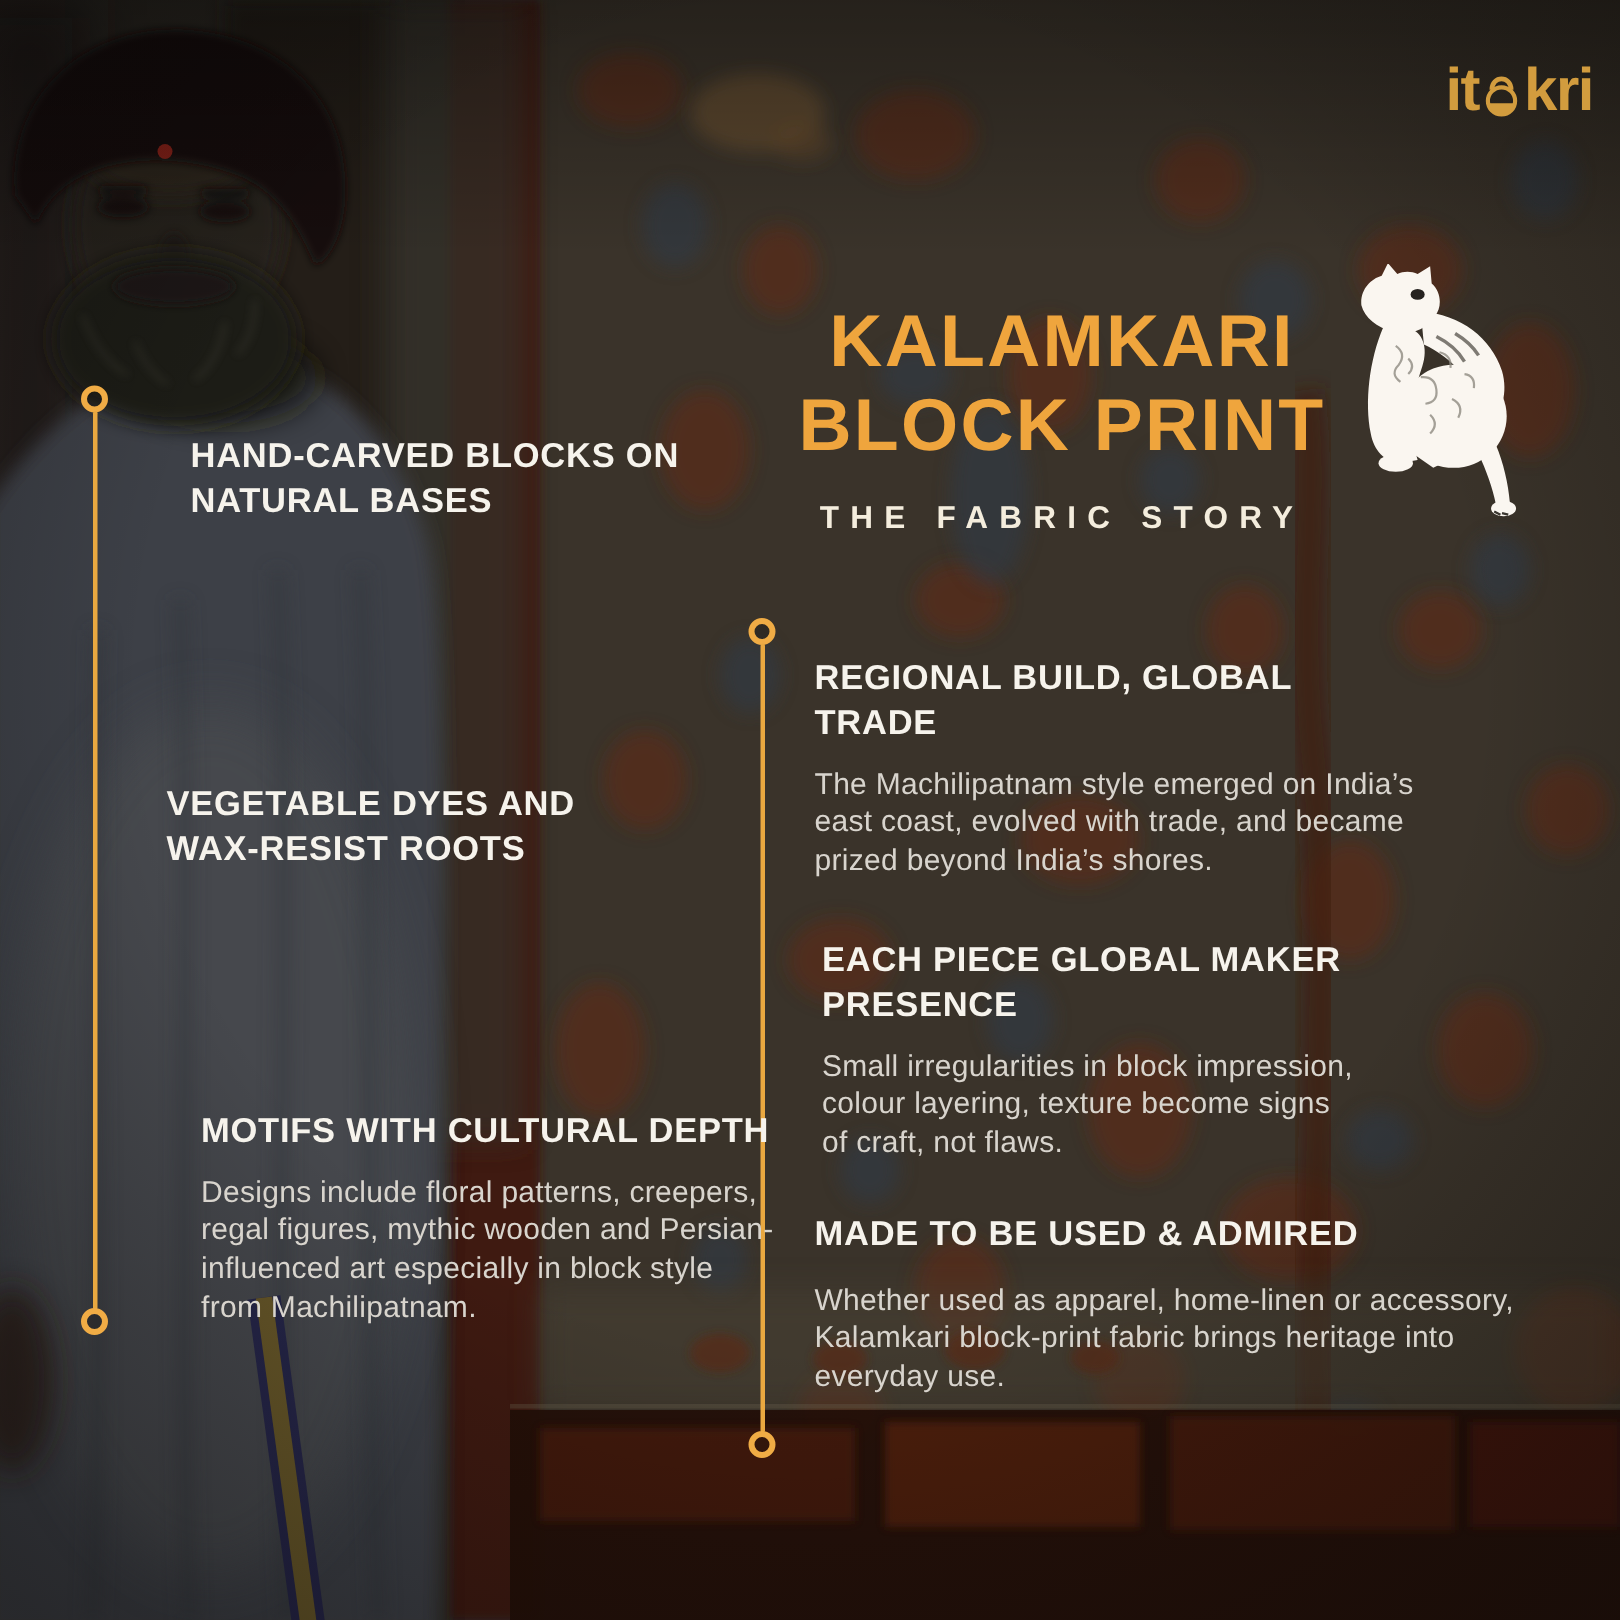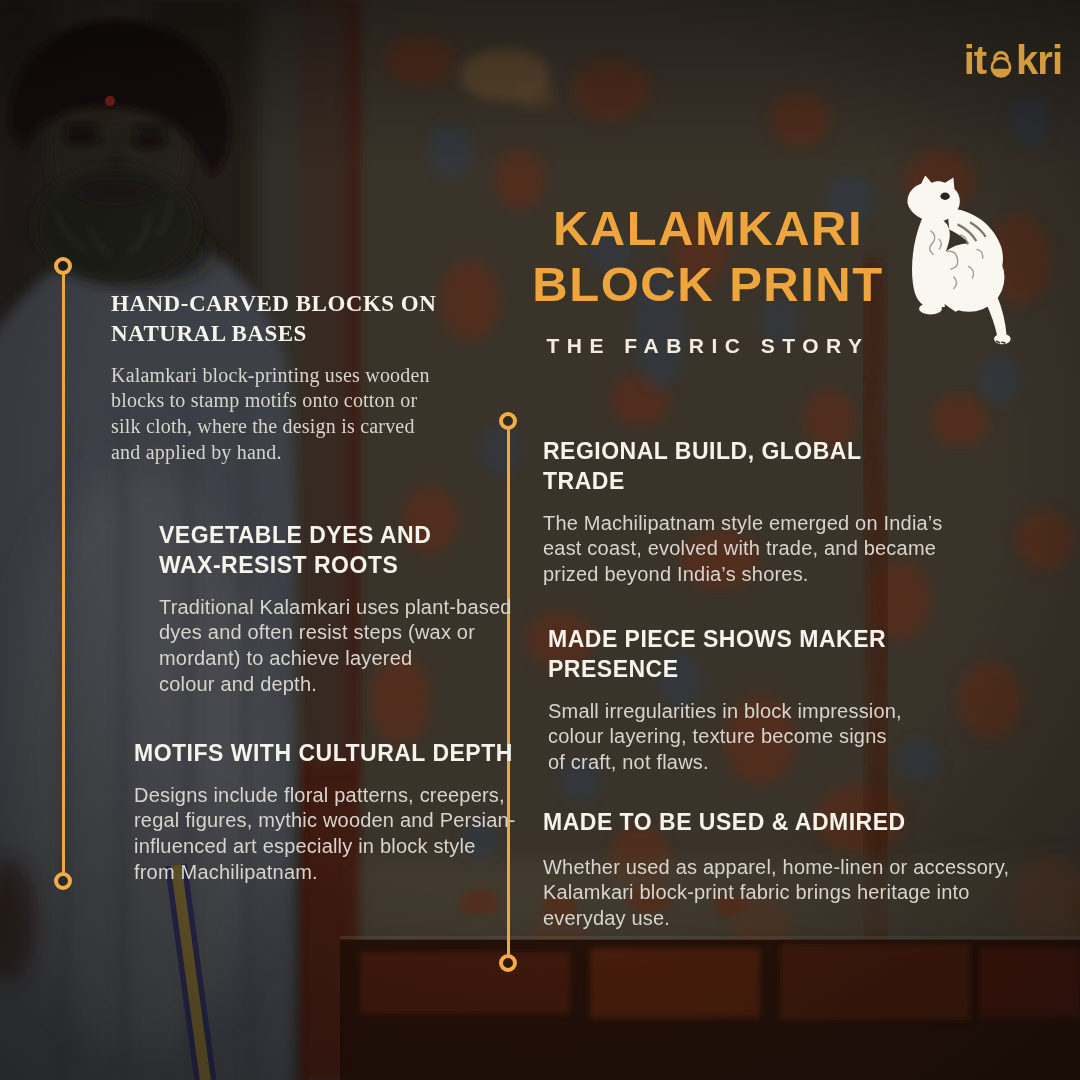--- a/index.html
+++ b/index.html
@@ -46,22 +46,22 @@
   
   .sec{position:absolute;}
   .sec h3{
     margin:0;color:#F6F3EC;font-size:23px;font-weight:bold;letter-spacing:.5px;
     line-height:1.3;white-space:pre-line;
   }
   .sec p{
     margin:14px 0 0 0;color:#D8D4CD;font-size:20px;letter-spacing:.2px;
     line-height:1.28;white-space:pre-line;font-weight:normal;
   }
-  .sec-l1{left:111px;top:289px;width:420px;font-family:Liberation Serif, serif;}
-  .sec-l2{left:111px;top:521px;width:420px;margin-left:48px;}
+  .sec-l1{left:127px;top:289px;width:420px;}
+  .sec-l2{left:111px;top:521px;width:420px;}
   .sec-l3{left:111px;top:739px;width:440px;margin-left:23px;}
   .sec-r1{left:543px;top:437px;width:470px;}
   .sec-r2{left:548px;top:625px;width:450px;}
   .sec-r3{left:543px;top:808px;width:510px;}
   .sec-r3 p{margin-top:17px;}
 </style>
 </head>
 <body>
 
 <div class="canvas">
@@ -269,50 +269,42 @@
   <div class="tl-line tl-left-line"></div>
   <div class="tl-ring tl-left-ring-bottom"></div>
 
   <div class="tl-ring tl-right-ring-top"></div>
   <div class="tl-line tl-right-line"></div>
   <div class="tl-ring tl-right-ring-bottom"></div>
 
   <div class="sec sec-l1">
     <h3>HAND-CARVED BLOCKS ON
 NATURAL BASES</h3>
-    <p>Kalamkari block-printing uses wooden
-blocks to stamp motifs onto cotton or
-silk cloth, where the design is carved
-and applied by hand.</p>
   </div>
   <div class="sec sec-l2">
     <h3>VEGETABLE DYES AND
 WAX-RESIST ROOTS</h3>
-    <p>Traditional Kalamkari uses plant-based
-dyes and often resist steps (wax or
-mordant) to achieve layered
-colour and depth.</p>
   </div>
   <div class="sec sec-l3">
     <h3>MOTIFS WITH CULTURAL DEPTH</h3>
     <p>Designs include floral patterns, creepers,
 regal figures, mythic wooden and Persian-
 influenced art especially in block style
 from Machilipatnam.</p>
   </div>
 
   <div class="sec sec-r1">
     <h3>REGIONAL BUILD, GLOBAL
 TRADE</h3>
     <p>The Machilipatnam style emerged on India’s
 east coast, evolved with trade, and became
 prized beyond India’s shores.</p>
   </div>
   <div class="sec sec-r2">
-    <h3>MADE PIECE SHOWS MAKER
+    <h3>EACH PIECE GLOBAL MAKER
 PRESENCE</h3>
     <p>Small irregularities in block impression,
 colour layering, texture become signs
 of craft, not flaws.</p>
   </div>
   <div class="sec sec-r3">
     <h3>MADE TO BE USED &amp; ADMIRED</h3>
     <p>Whether used as apparel, home-linen or accessory,
 Kalamkari block-print fabric brings heritage into
 everyday use.</p>

